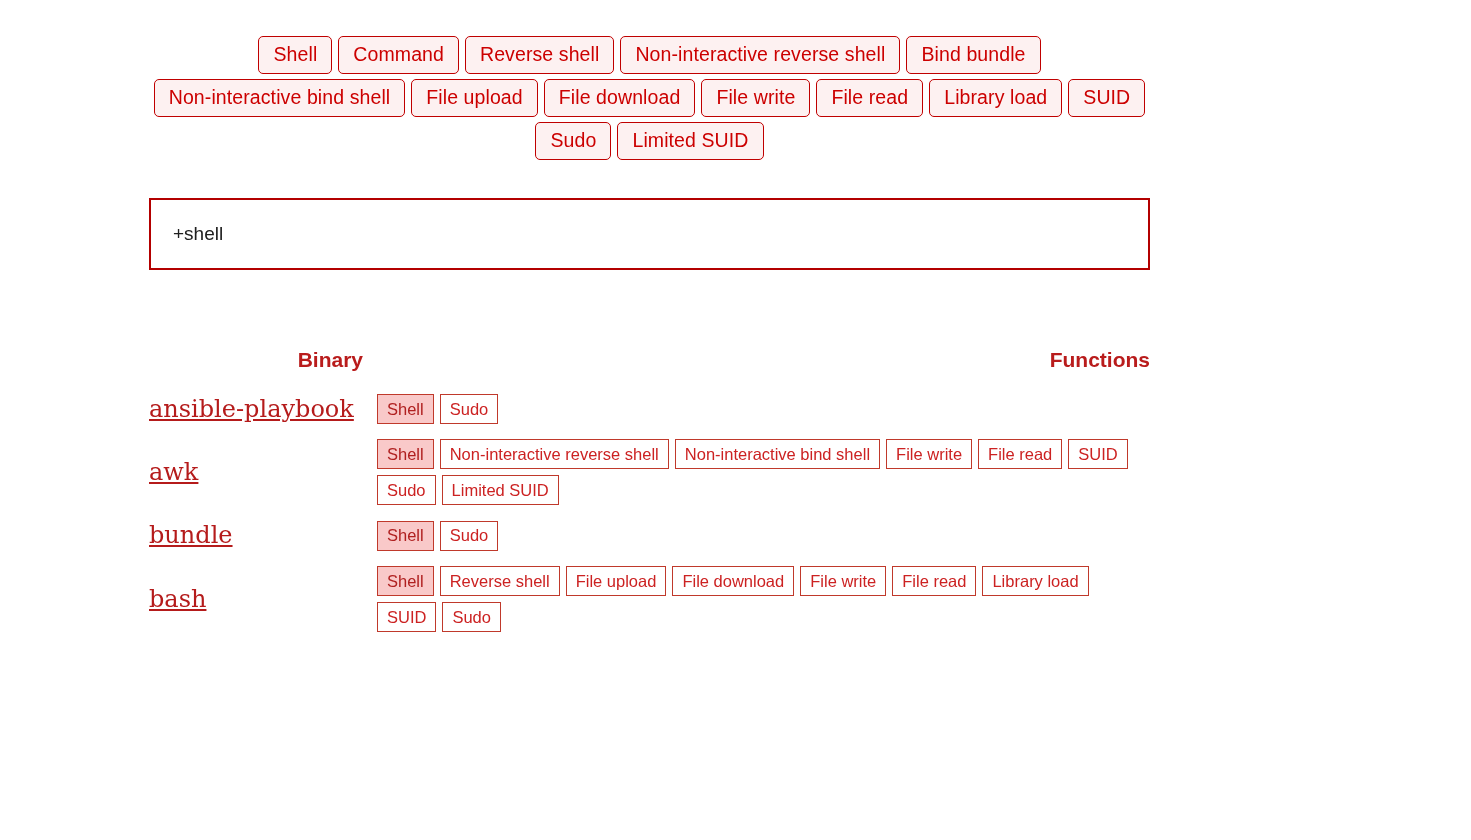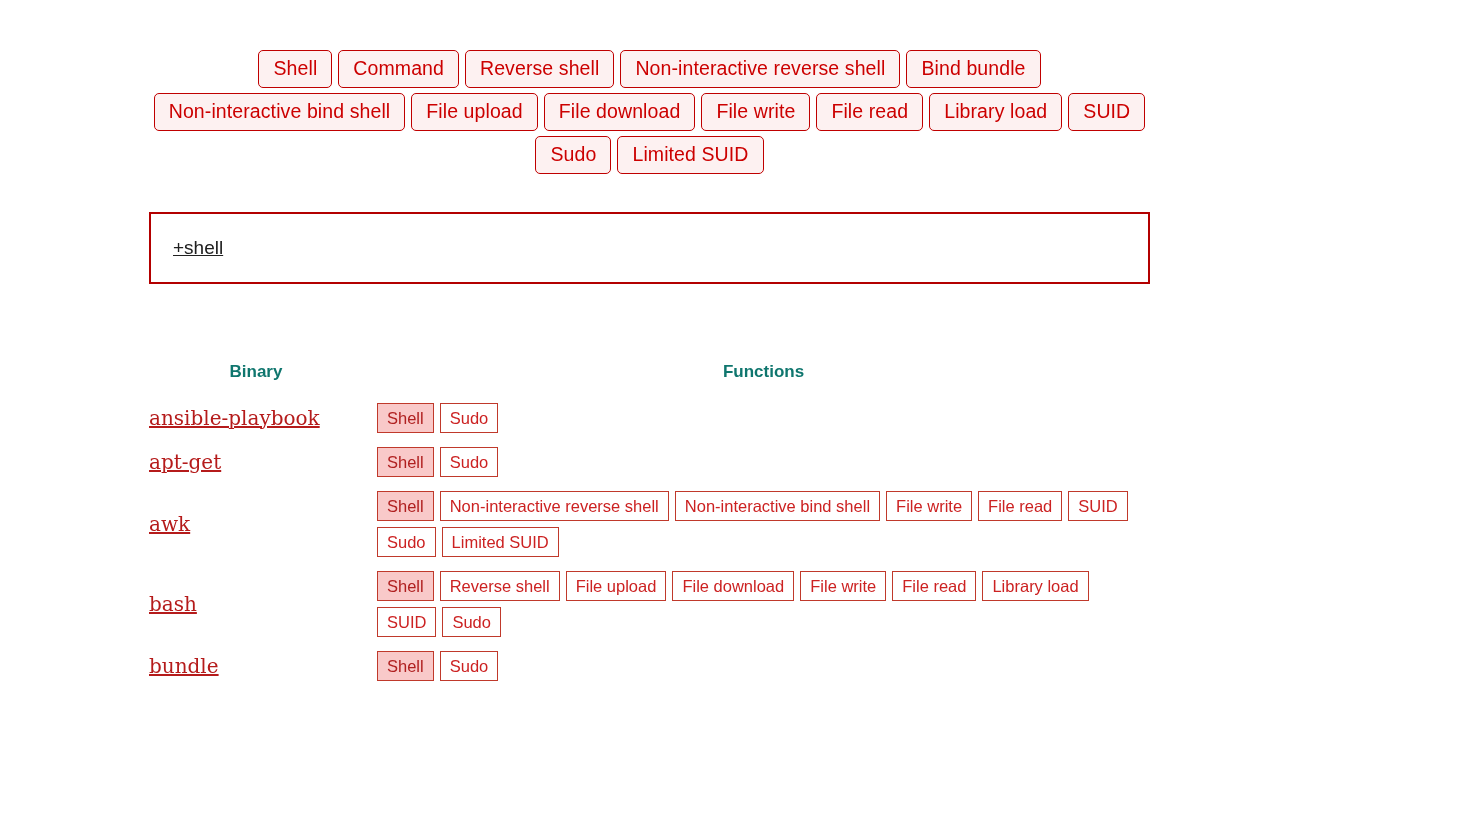--- a/index.html
+++ b/index.html
@@ -12,21 +12,21 @@
     overflow: hidden;
   }
   body {
     font-family: "Liberation Sans", sans-serif;
     color: #212121;
   }
 
   .page {
     width: 1299px;
     min-height: 840px;
-    padding-top: 50px;
+    padding-top: 36px;
   }
 
   
   .filter-cloud {
     width: 1000px;
     margin: 0 auto;
     display: flex;
     flex-wrap: wrap;
     justify-content: center;
     gap: 5px 6px;
@@ -46,21 +46,20 @@
     letter-spacing: 0.1px;
     cursor: pointer;
     white-space: nowrap;
     font-family: "Liberation Sans", sans-serif;
   }
 
   
   .search-wrap {
     width: 1001px;
     margin: 38px auto 0 auto;
-    text-decoration: underline;
   }
   .search-input {
     display: block;
     width: 100%;
     height: 72px;
     padding: 0 22px;
     border: 2px solid #b30000;
     border-radius: 0;
     background: #ffffff;
     color: #202020;
@@ -77,42 +76,42 @@
   }
   table.results {
     width: 100%;
     border-collapse: collapse;
     table-layout: fixed;
   }
   table.results col.c-binary { width: 214px; }
   table.results col.c-funcs  { width: auto; }
 
   table.results th {
-    text-align: center;
-    font-size: 17px;
+    text-align: right;
+    font-size: 21px;
     font-weight: bold;
-    color: #0f766e;
+    color: #b91c1c;
     padding: 0 0 14px 0;
     vertical-align: bottom;
     font-family: "Liberation Sans", sans-serif;
   }
   table.results th.h-funcs { padding-left: 14px; }
 
   table.results td {
     vertical-align: middle;
     padding: 7px 0;
     border: 0;
   }
   table.results td.funcs { padding-left: 14px; }
 
   .binary-link {
     color: #b51b1b;
     text-decoration: underline;
     font-family: "DejaVu Serif", serif;
-    font-size: 20px;
+    font-size: 24px;
     line-height: 1.35;
     word-break: break-word;
     cursor: pointer;
   }
 
   .badges {
     display: flex;
     flex-wrap: wrap;
     gap: 6px 6px;
     align-items: flex-start;
@@ -180,65 +179,56 @@
           <tr>
             <td class="binary"><a class="binary-link">ansible-playbook</a></td>
             <td class="funcs">
               <div class="badges">
                 <span class="badge active">Shell</span>
                 <span class="badge">Sudo</span>
               </div>
             </td>
           </tr>
           <tr>
-            <td class="binary"><a class="binary-link">apt-get</a></td>
-            <td class="funcs">
-              <div class="badges">
-                <span class="badge active">Shell</span>
-                <span class="badge">Sudo</span>
-              </div>
-            </td>
-          </tr>
-          <tr>
             <td class="binary"><a class="binary-link">awk</a></td>
             <td class="funcs">
               <div class="badges">
                 <span class="badge active">Shell</span>
                 <span class="badge">Non-interactive reverse shell</span>
                 <span class="badge">Non-interactive bind shell</span>
                 <span class="badge">File write</span>
                 <span class="badge">File read</span>
                 <span class="badge">SUID</span>
                 <span class="badge">Sudo</span>
                 <span class="badge">Limited SUID</span>
+              </div>
+            </td>
+          </tr>
+          <tr>
+            <td class="binary"><a class="binary-link">bundle</a></td>
+            <td class="funcs">
+              <div class="badges">
+                <span class="badge active">Shell</span>
+                <span class="badge">Sudo</span>
               </div>
             </td>
           </tr>
           <tr>
             <td class="binary"><a class="binary-link">bash</a></td>
             <td class="funcs">
               <div class="badges">
                 <span class="badge active">Shell</span>
                 <span class="badge">Reverse shell</span>
                 <span class="badge">File upload</span>
                 <span class="badge">File download</span>
                 <span class="badge">File write</span>
                 <span class="badge">File read</span>
                 <span class="badge">Library load</span>
                 <span class="badge">SUID</span>
                 <span class="badge">Sudo</span>
               </div>
             </td>
           </tr>
-          <tr>
-            <td class="binary"><a class="binary-link">bundle</a></td>
-            <td class="funcs">
-              <div class="badges">
-                <span class="badge active">Shell</span>
-                <span class="badge">Sudo</span>
-              </div>
-            </td>
-          </tr>
         </tbody>
     </table>
   </div>
 
 </div>
 
 </body></html>

